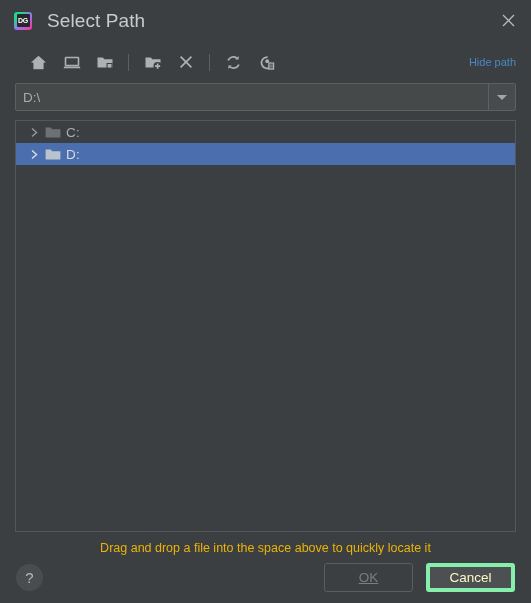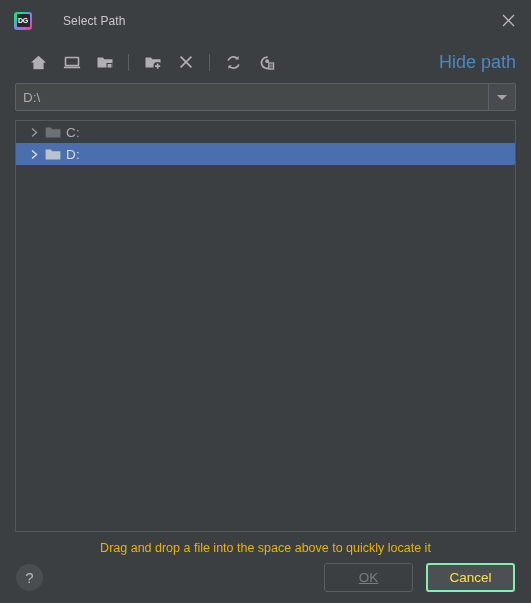--- a/index.html
+++ b/index.html
@@ -47,22 +47,22 @@
     font-size: 7px;
     font-weight: bold;
     font-family: "Liberation Sans", sans-serif;
     display: flex;
     align-items: center;
     justify-content: center;
     letter-spacing: -0.3px;
     line-height: 1;
   }
   .title-text {
-    margin-left: 31px;
-    font-size: 12px;
+    margin-left: 15px;
+    font-size: 19px;
     color: #c8cacb;
     letter-spacing: 0.1px;
   }
   .close-btn {
     margin-left: auto;
     width: 46px;
     height: 41px;
     display: flex;
     align-items: center;
     justify-content: center;
@@ -95,21 +95,21 @@
     background: #5e6060;
     margin: 0 7px;
     flex: 0 0 auto;
   }
   .hide-path {
     position: absolute;
     right: 15px;
     top: 50%;
     transform: translateY(-50%);
     color: #4a88c7;
-    font-size: 18px;
+    font-size: 11px;
     cursor: pointer;
   }
 
   
   .path-row {
     padding: 0 15px;
     box-sizing: border-box;
   }
   .path-combo {
     display: flex;
@@ -245,22 +245,22 @@
     cursor: pointer;
   }
   .btn-ok {
     background: #3c3f41;
     border: 1px solid #5b5e60;
     color: #7b7e80;
     text-decoration: underline;
   }
   .btn-cancel {
     background: #4c5052;
-    border: 2px solid #86efac;
-    color: #fde047;
+    border: 4px solid #86efac;
+    color: #fef9c3;
   }
 </style>
 </head>
 <body>
 
 <div class="titlebar">
   <div class="app-icon">
     <div class="glyph">DG</div>
   </div>
   <div class="title-text">Select Path</div>

